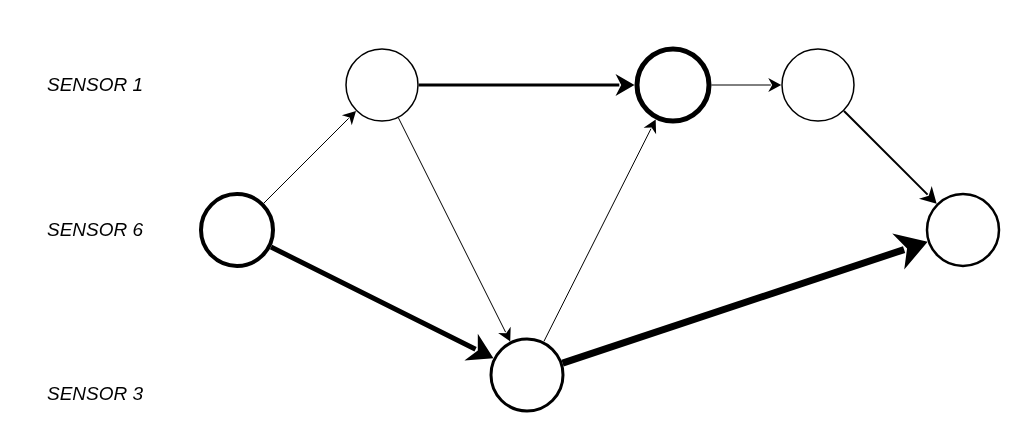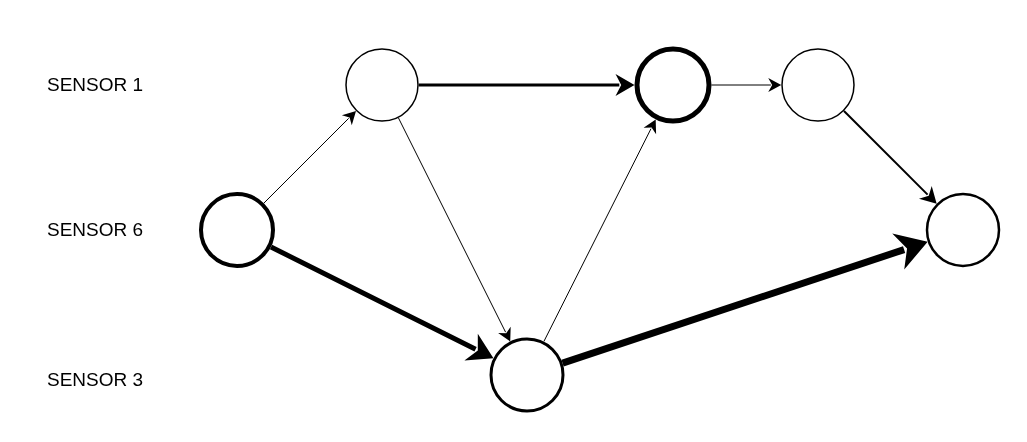--- a/index.html
+++ b/index.html
@@ -1,25 +1,25 @@
 <!DOCTYPE html>
 <html><head>
   <meta charset="utf-8">
   <style>
     html, body { margin:0; padding:0; background:#ffffff; }
     body { width:1027px; height:442px; position:relative; overflow:hidden; font-family:"Liberation Sans", sans-serif; }
-    .label { position:absolute; left:47px; font-size:19px; color:#000; line-height:20px; }
+    .label { position:absolute; left:47px; font-size:19px; color:#000; line-height:20px;font-style:italic; }
     svg { position:absolute; left:0; top:0; }
   </style>
 </head>
 <body>
 
 <div class="label" style="top:75px">SENSOR 1</div>
 <div class="label" style="top:220px">SENSOR 6</div>
-<div class="label" style="top:370px">SENSOR 3</div>
+<div class="label" style="top:384px">SENSOR 3</div>
 
 <svg id="graph" width="1027" height="442" viewBox="0 0 1027 442">
     <line x1="263.8700576850888" y1="203.1299423149112" x2="348.65991526705426" y2="118.34008473294571" stroke="#000000" stroke-width="1"></line>
     <polygon points="356.01382579139437,110.98617420860562 351.77118510427505,125.12830983233657 349.5791540825968,117.4208459174032 341.8716901676634,115.22881489572491" fill="#000000"></polygon>
     <line x1="270.9882332579968" y1="246.9941166289984" x2="475.57043651750485" y2="349.2852182587524" stroke="#000000" stroke-width="5"></line>
     <polygon points="493.45898033750314,358.22949016875157 464.39009663000587,360.46555814625134 477.8065044950046,350.4032522475023 477.8065044950046,333.63274241625385" fill="#000000"></polygon>
     <line x1="418.75" y1="85" x2="619.3" y2="85" stroke="#000000" stroke-width="3"></line>
     <polygon points="634.5,85 615.5,96 621.2,85 615.5,74" fill="#000000"></polygon>
     <line x1="398.43509963462344" y1="117.87019926924691" x2="505.578468775552" y2="332.156937551104" stroke="#000000" stroke-width="1"></line>
     <polygon points="510.22949016875157,341.45898033750314 498.15472309025273,332.9619220230039 506.15984644970194,333.3196928994039 510.6767037642515,326.70093168600454" fill="#000000"></polygon>

